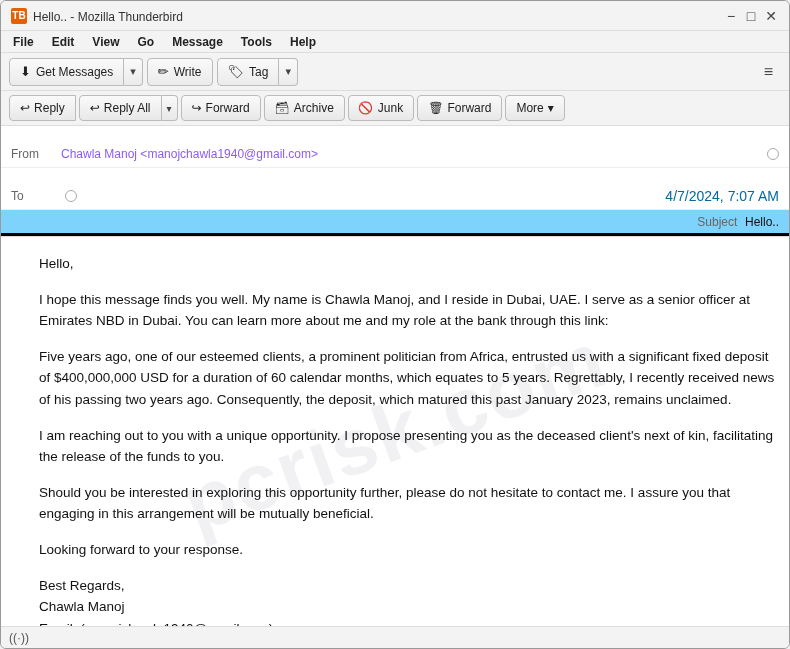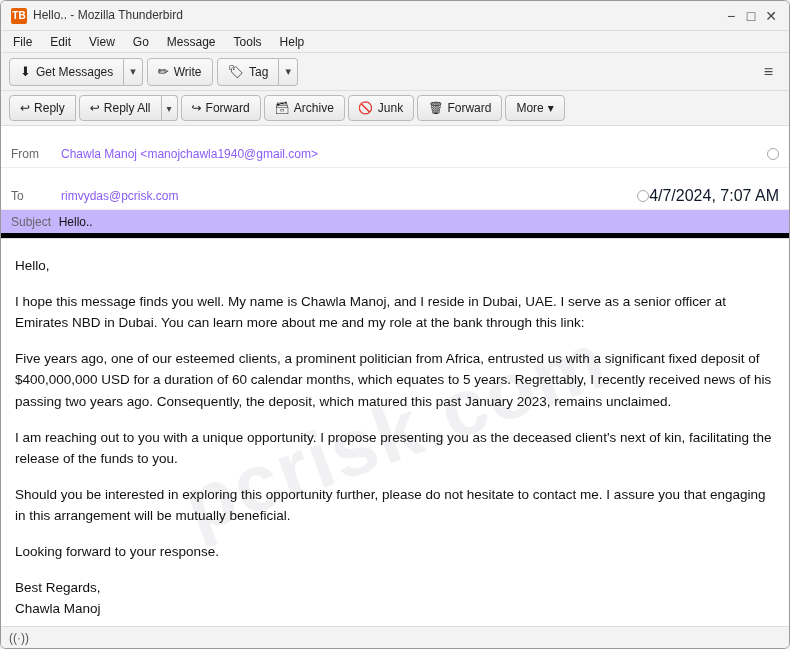--- a/index.html
+++ b/index.html
@@ -30,21 +30,21 @@
       height: 30px;
       display: flex;
       align-items: center;
       padding: 0 10px;
       justify-content: space-between;
       user-select: none;
     }
 
     .title-bar-left {
       display: flex;
-      align-items: flex-start;
+      align-items: flex-end;
       gap: 6px;
     }
 
     .title-bar-icon {
       width: 16px;
       height: 16px;
       background: #e66000;
       border-radius: 2px;
       display: flex;
       align-items: center;
@@ -88,20 +88,21 @@
       padding: 0 4px;
       gap: 2px;
     }
 
     .menu-item {
       padding: 2px 8px;
       font-size: 12px;
       color: #222;
       cursor: pointer;
       border-radius: 3px;
+      font-weight: bold;
     }
 
     
     .toolbar {
       background: #f3f3f3;
       border-bottom: 1px solid #ddd;
       height: 38px;
       display: flex;
       align-items: center;
       padding: 0 8px;
@@ -189,22 +190,22 @@
       flex-shrink: 0;
     }
 
     .header-value {
       font-size: 12px;
       color: #8b5cf6;
       flex: 1;
     }
 
     .header-date {
-      font-size: 16px;
-      color: #0f172a;
+      font-size: 14px;
+      color: #0369a1;
       margin-left: auto;
     }
 
     .email-actions {
       display: flex;
       align-items: center;
       padding: 4px 8px;
       border-bottom: 1px solid #ddd;
       gap: 3px;
       background: #f3f3f3;
@@ -243,22 +244,23 @@
       cursor: pointer;
       font-size: 10px;
       color: #444;
       display: flex;
       align-items: center;
     }
 
     
     .subject-row {
       padding: 4px 10px;
-      border-bottom: 5px solid #000000;
-      background: #c4b5fd;
+      border-bottom: 3px solid #000000;
+      background: #7dd3fc;
+      text-align: right;
     }
 
     .subject-label {
       color: #666;
       font-size: 12px;
       display: inline;
       margin-right: 4px;
     }
 
     .subject-value {
@@ -290,20 +292,21 @@
       pointer-events: none;
       white-space: nowrap;
       z-index: 0;
       user-select: none;
       letter-spacing: 2px;
     }
 
     .email-content {
       position: relative;
       z-index: 1;
+      margin-left: 24px;
     }
 
     .email-paragraph {
       margin-bottom: 14px;
     }
 
     
     .status-bar {
       height: 22px;
       background: #f3f3f3;
@@ -434,21 +437,20 @@
     </div>
 
     <div class="header-row">
       <span class="header-label">From</span>
       <span class="header-value">Chawla Manoj &lt;manojchawla1940@gmail.com&gt;</span>
       <span class="profile-dot"></span>
     </div>
 
     <div class="header-row">
       <span class="header-label">To</span>
-      <span class="header-value">rimvydas@pcrisk.com</span>
       <span class="profile-dot"></span>
       <span class="header-date">4/7/2024, 7:07 AM</span>
     </div>
 
     <div class="subject-row">
       <span class="subject-label">Subject</span>
       <span class="subject-value">Hello..</span>
     </div>
 
   </div>

